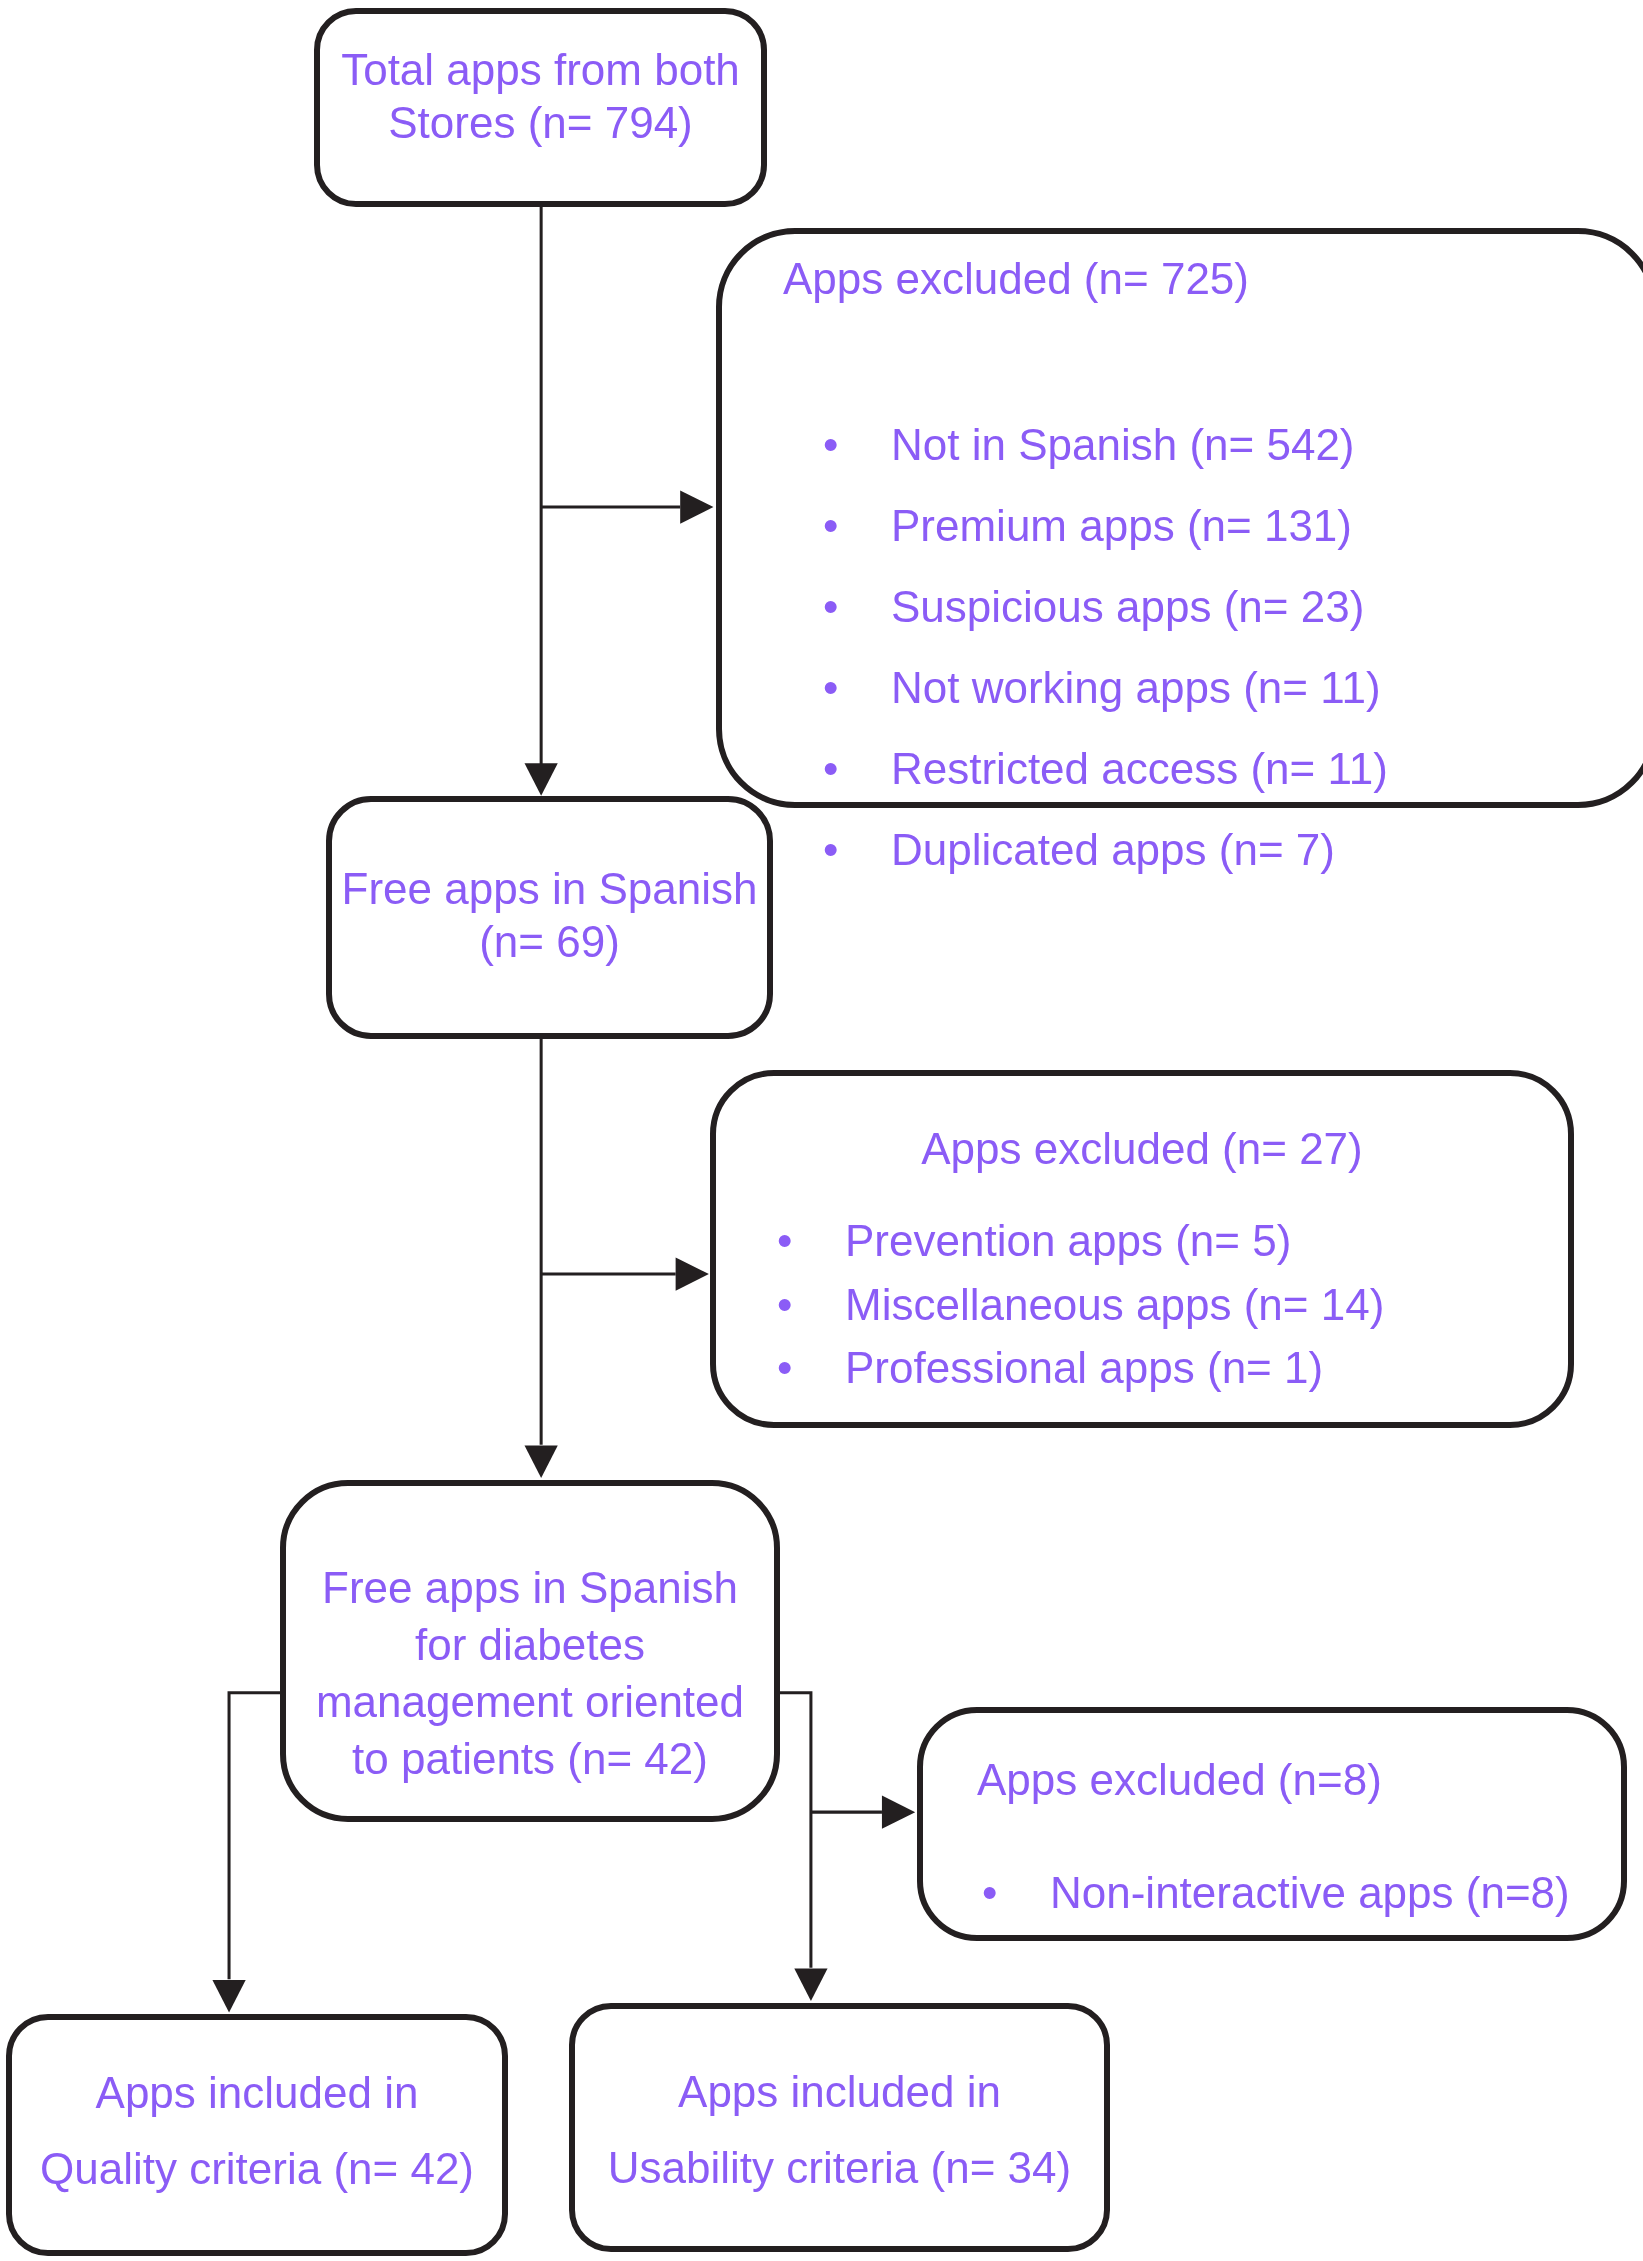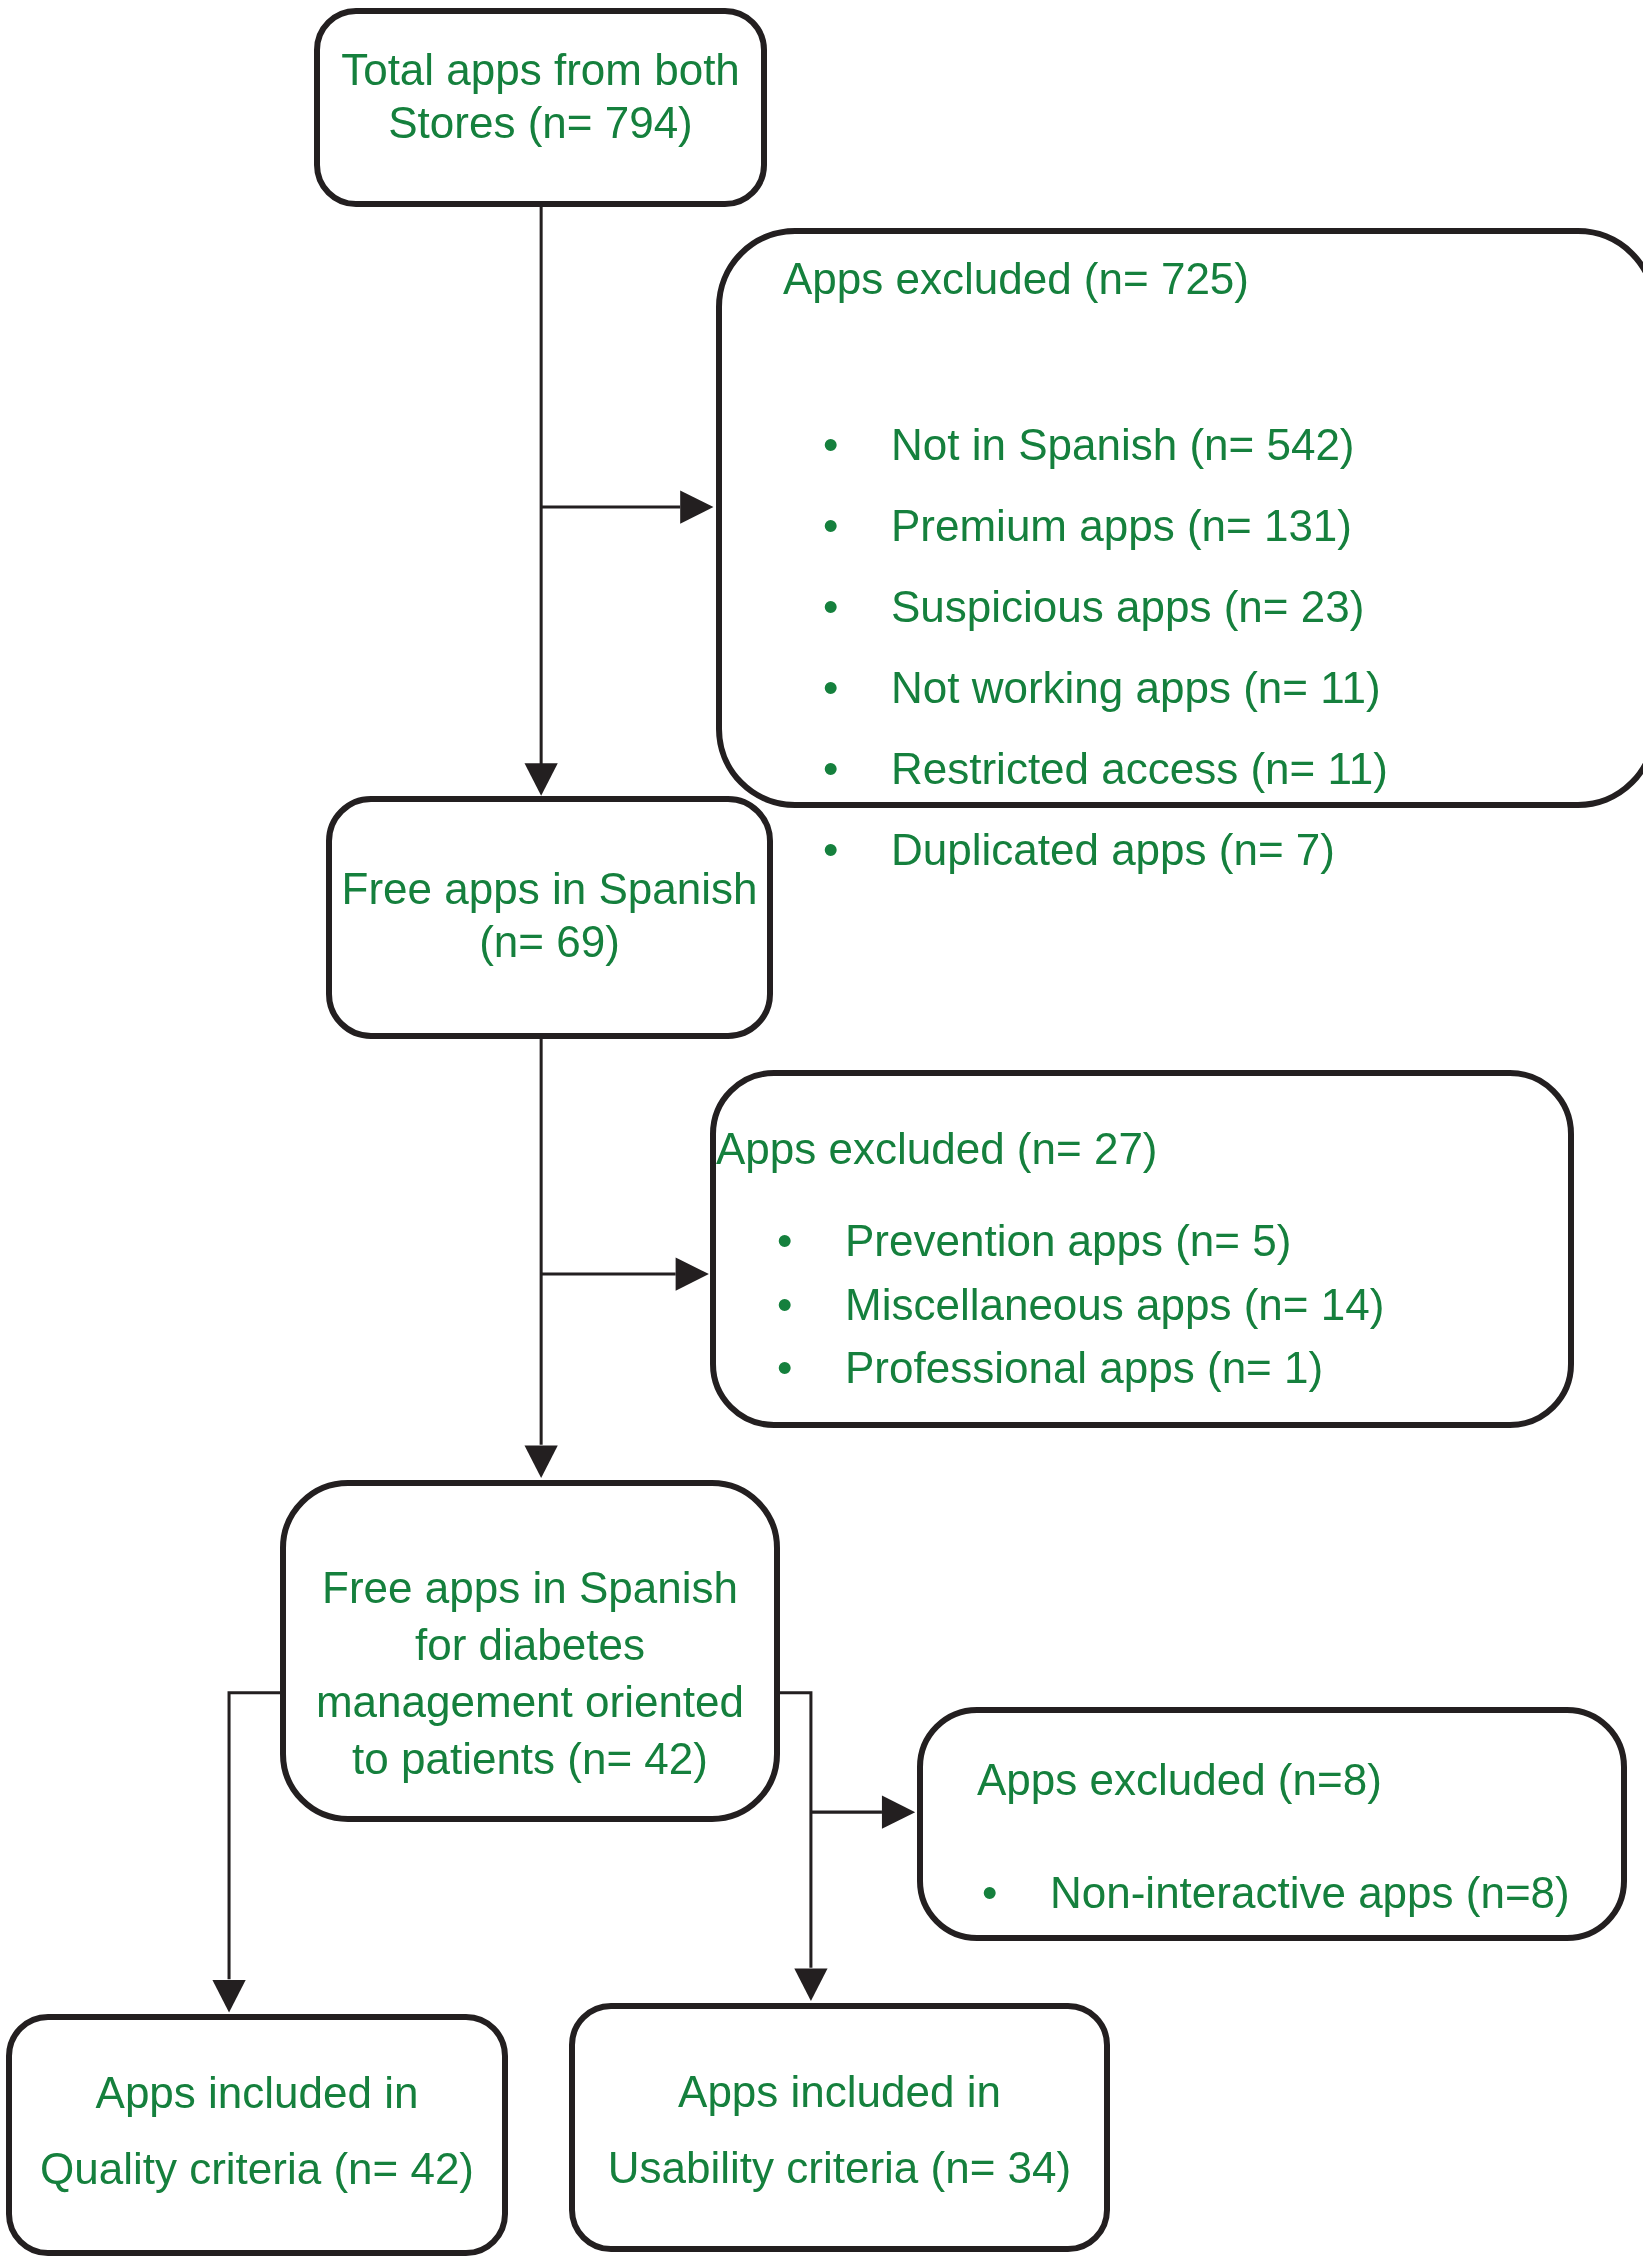--- a/index.html
+++ b/index.html
@@ -2,21 +2,21 @@
 <html style="font-size:12px"><head>
 <meta charset="utf-8">
 <style>
   html, body { margin: 0; padding: 0; background: #ffffff; }
   #canvas {
     position: relative;
     width: 1643px;
     height: 2261px;
     background: #ffffff;
     font-family: "Liberation Sans", "DejaVu Sans", sans-serif;
-    color: #15803d;
+    color: #8b5cf6;
     overflow: hidden;
   }
   #connector-layer {
     position: absolute;
     left: 0; top: 0;
     width: 1643px; height: 2261px;
     z-index: 1;
   }
   .node {
     position: absolute;
@@ -35,21 +35,21 @@
   #box-free69     { left: 326px;  top: 796px; width: 447px;  height: 243px; border-radius: 45px;  padding-top: 60px; }
   #box-excluded2  { left: 710px;  top: 1070px; width: 864px; height: 358px; border-radius: 64px;  }
   #box-free42     { left: 280px;  top: 1480px; width: 500px;  height: 342px; border-radius: 68px;  padding-top: 73px; line-height: 57px; }
   #box-excluded3  { left: 917px; top: 1707px; width: 710px;  height: 234px; border-radius: 60px;  }
   #box-quality    { left: 6px;    top: 2014px; width: 502px;  height: 242px; border-radius: 42px;  padding-top: 35px; line-height: 76px; }
   #box-usability  { left: 569px;  top: 2003px; width: 541px;  height: 249px; border-radius: 42px;  padding-top: 45px; line-height: 76px; }
 
   
   .exc-title { display: block; }
   #box-excluded1 .exc-title { margin: 18px 0 0 61px; }
-  #box-excluded2 .exc-title { margin: 46px 0 0 0; text-align: left; }
+  #box-excluded2 .exc-title { margin: 46px 0 0 0; text-align: center; }
   #box-excluded3 .exc-title { margin: 40px 0 15px 54px; }
 
   ul.bullets { list-style: none; margin: 0; padding: 0; }
   ul.bullets li { display: flex; align-items: flex-start; }
   ul.bullets .dot { flex: 0 0 auto; }
 
   #box-excluded1 ul.bullets { margin-top: 113px; padding-left: 101px; }
   #box-excluded1 li { margin-bottom: 28px; }
   #box-excluded1 .dot { width: 68px; }
 

